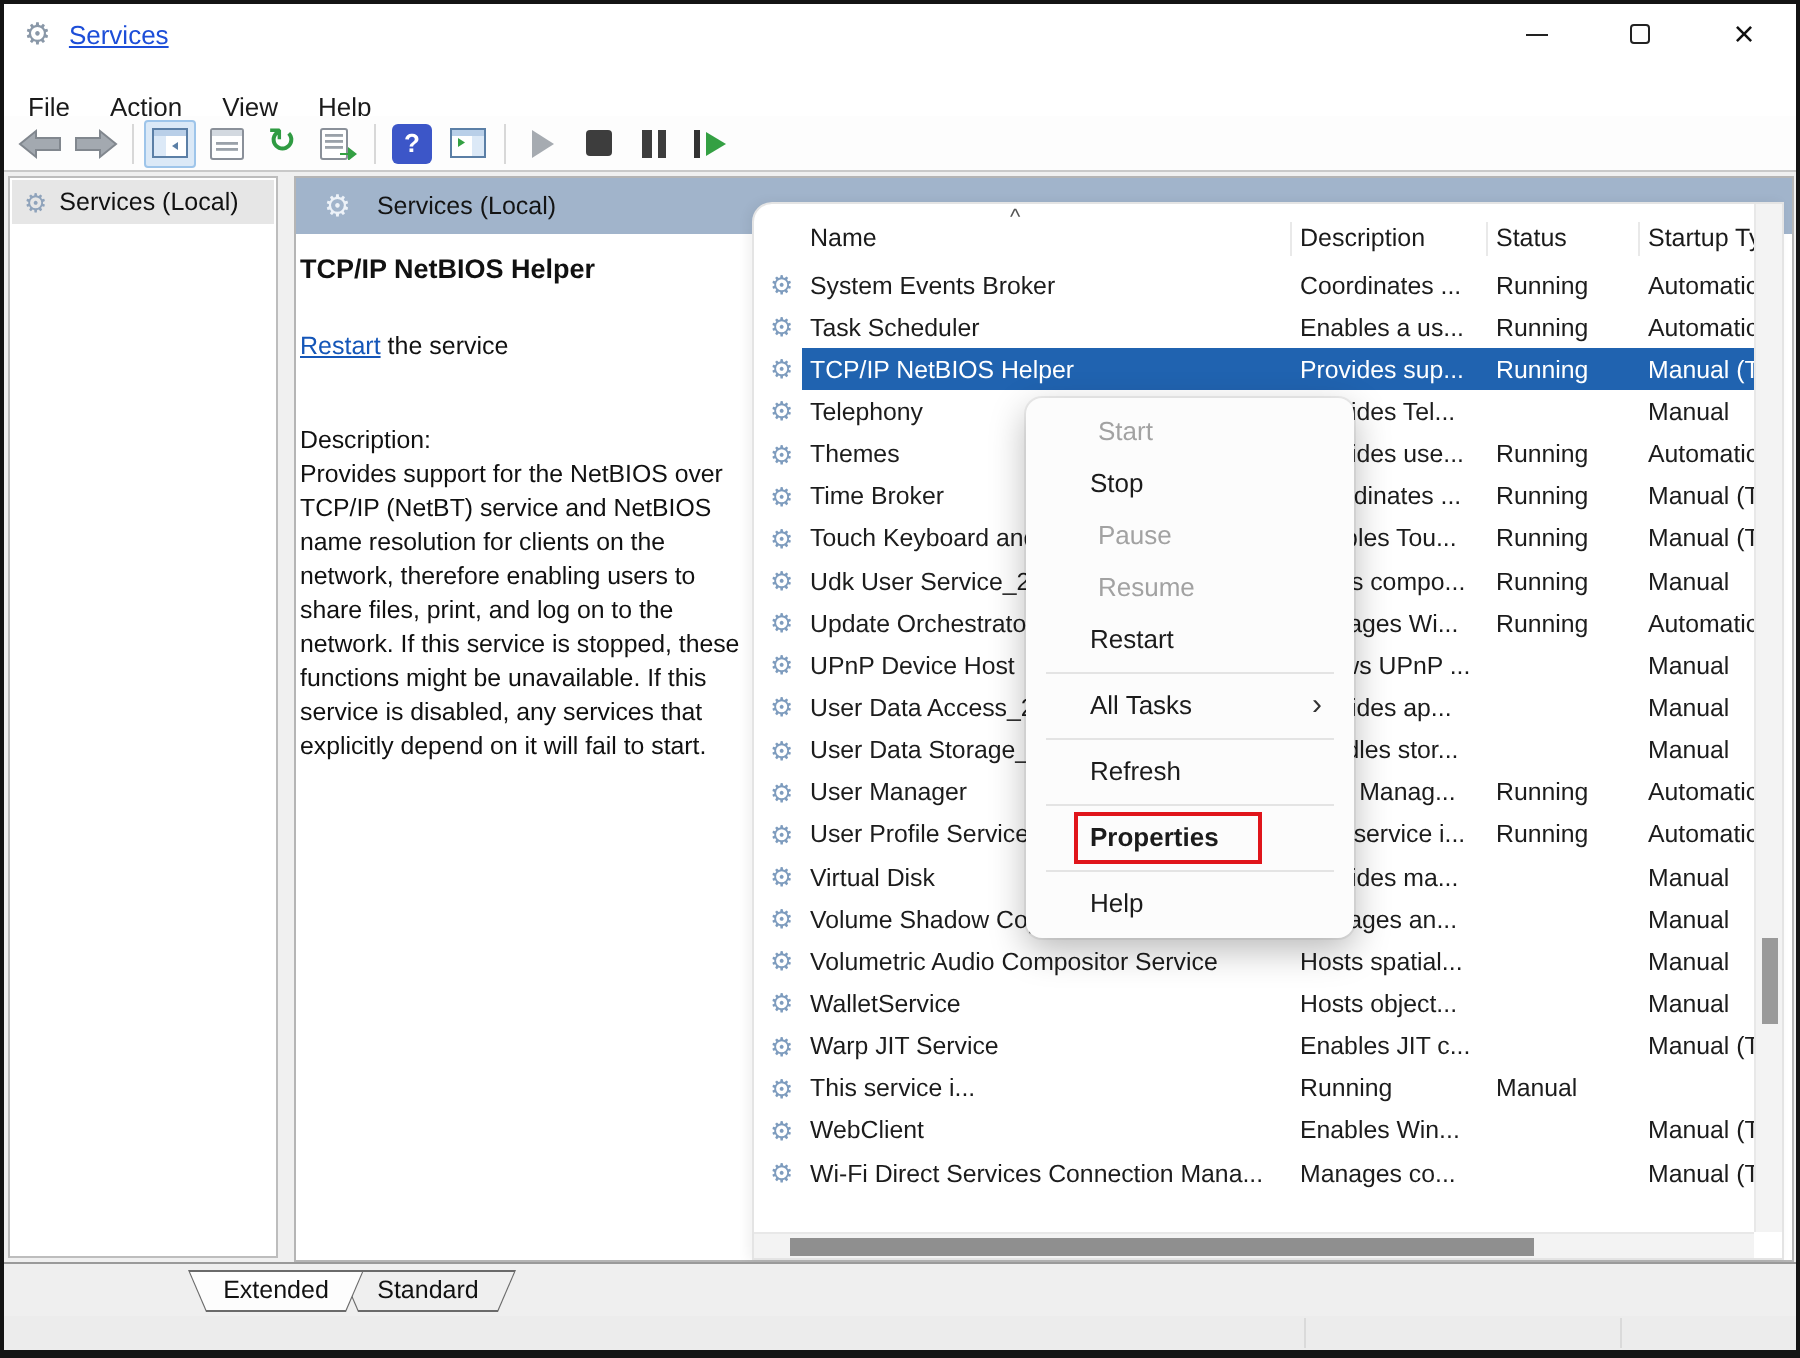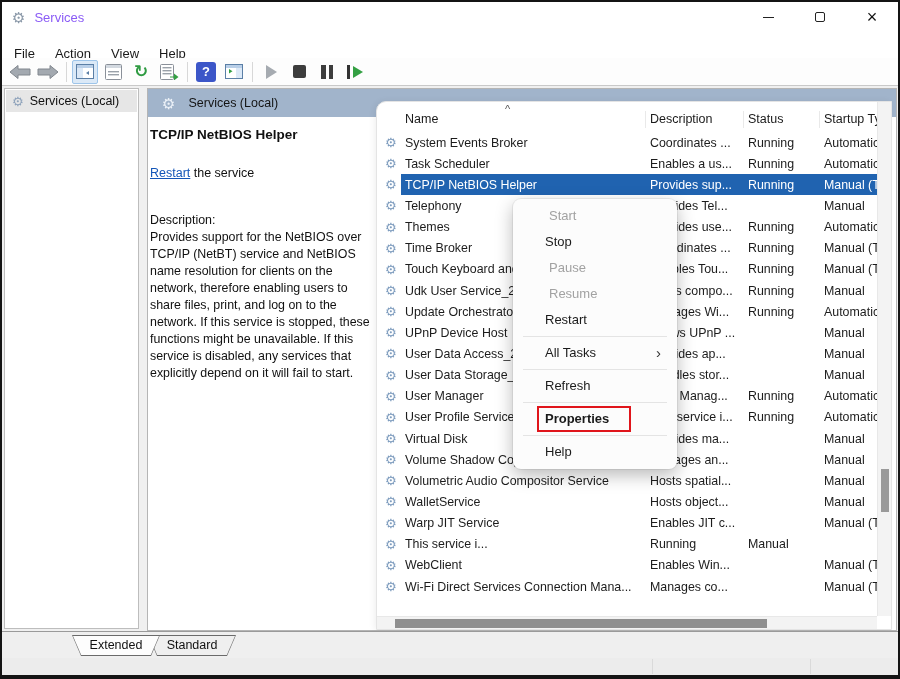--- a/index.html
+++ b/index.html
@@ -4,21 +4,21 @@
 <style>
   * { box-sizing: border-box; margin: 0; padding: 0; }
   body { margin: 0; background: #fff; font-family: "Liberation Sans", "DejaVu Sans", sans-serif; }
   .window { position: relative; width: 900px; height: 679px; background: #fff;
             border: 2px solid #141414; border-bottom-width: 4px; overflow: hidden; }
 
   
   .titlebar { position: absolute; top: 0; left: 0; right: 0; height: 30px; background: #fff;
               display: flex; align-items: center; padding-left: 10px; }
   .titlebar .app-gear { font-size: 15px; color: #8a98a8; line-height: 1; }
-  .titlebar .title { font-size: 13px; color: #8b5cf6; margin-left: 9px; }
+  .titlebar .title { font-size: 13px; color: #1d4ed8; margin-left: 9px; text-decoration: underline; }
   .win-controls { position: absolute; right: 0; top: 0; height: 30px; display: flex; }
   .wc { width: 52px; height: 30px; display: flex; align-items: center; justify-content: center; }
   .wc-min-glyph { width: 11px; height: 1px; background: #222; display: block; }
   .wc-max-glyph { width: 10px; height: 10px; border: 1px solid #222; border-radius: 2px; display: block; }
   .wc-close-glyph { font-size: 18px; font-weight: 300; color: #111; line-height: 1; }
 
   
   .menubar { position: absolute; top: 30px; left: 0; right: 0; height: 26px; background: #fff;
              display: flex; align-items: center; gap: 20px; padding-left: 12px; font-size: 13px; color: #1a1a1a; }
   .menu-item { cursor: default; margin-top: 16px; }
@@ -93,21 +93,21 @@
              font-size: 13px; color: #1b1b1b; }
   .cm-item.disabled { color: #a2a2a2; padding-left: 36px; }
   .cm-item.bold { font-weight: bold; }
   .cm-sep { height: 1px; background: #e4e4e4; margin: 3px 10px; }
   .cm-arrow { position: absolute; right: 16px; top: 0; font-size: 15px; color: #333; }
   .red-box { position: absolute; left: 24px; top: 0; width: 94px; height: 26px;
              border: 2px solid #e0151b; pointer-events: none; }
 
   
   .tabbar { position: absolute; bottom: 17px; left: 0; right: 0; height: 27px; background: #efefef;
-            border-top: 1px solid #9a9a9a; padding-left: 70px; display: flex; }
+            border-top: 1px solid #9a9a9a; padding-left: 92px; display: flex; }
   .tab { position: relative; height: 21px; width: 88px; margin-top: 3px; }
   .tab + .tab { margin-left: -12px; text-decoration: underline; }
   .tab-outer { position: absolute; inset: 0; background: #6a6a6a;
                clip-path: polygon(0 0, 100% 0, calc(100% - 9px) 100%, 9px 100%); }
   .tab-inner { position: absolute; inset: 1px; background: #efefef;
                clip-path: polygon(0 0, 100% 0, calc(100% - 8.2px) 100%, 8.2px 100%); }
   .tab.active { z-index: 2; }
   .tab.active .tab-inner { background: #fdfdfd; }
   .tab-label { position: absolute; width: 100%; text-align: center; top: 2.5px; font-size: 12.5px; color: #111; }
   .statusbar { position: absolute; bottom: 0; left: 0; right: 0; height: 17px; background: #ececec; }

